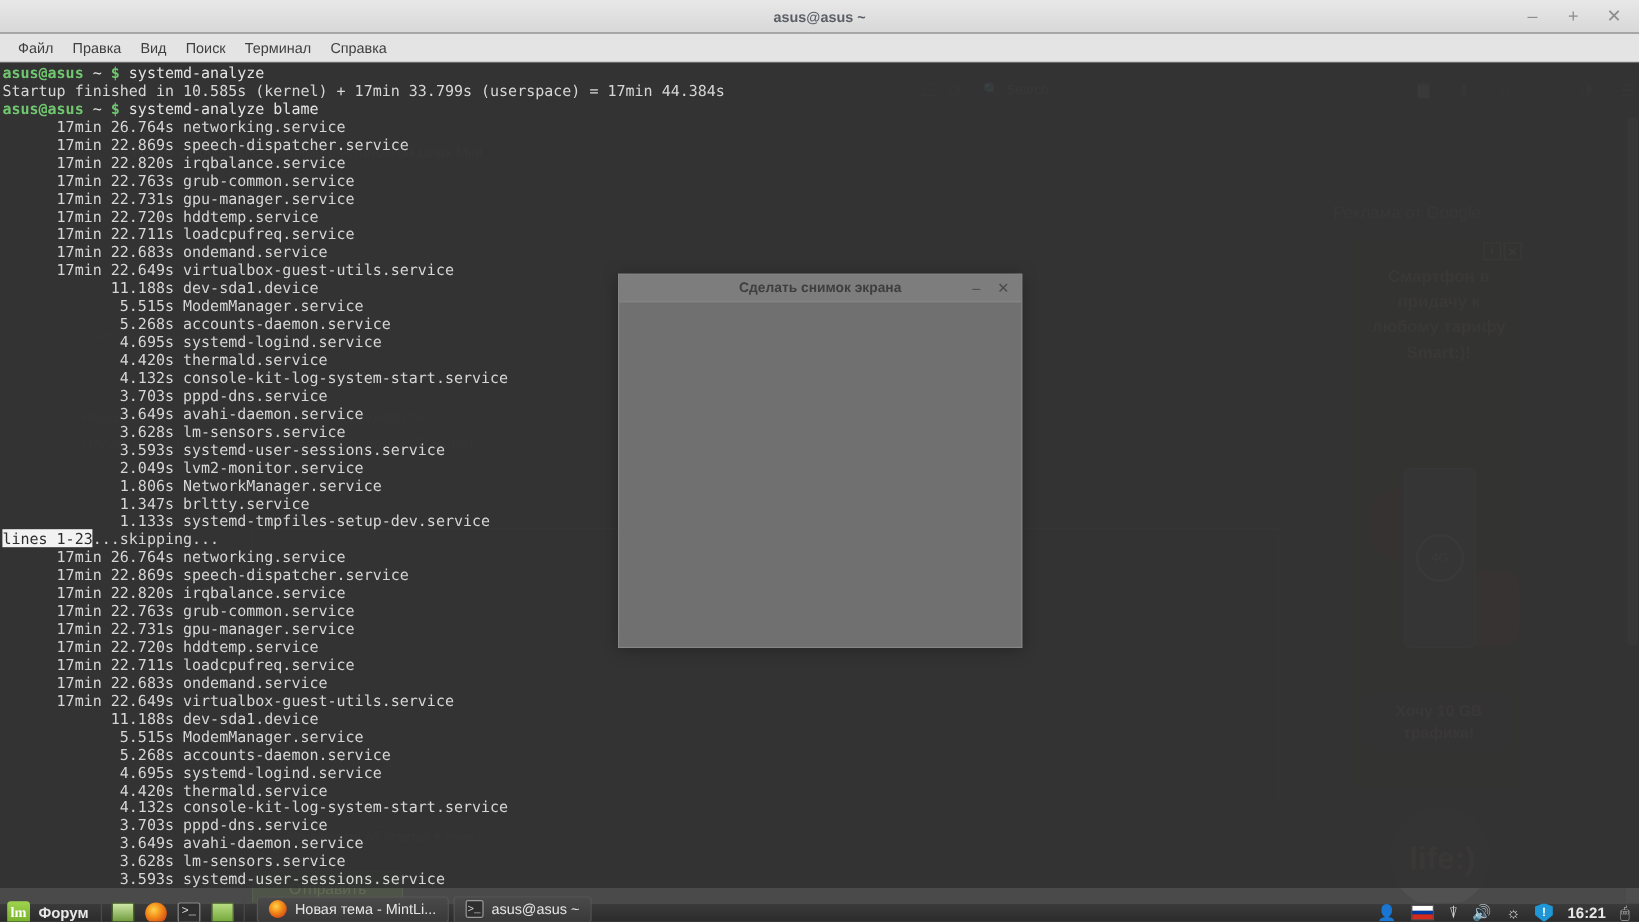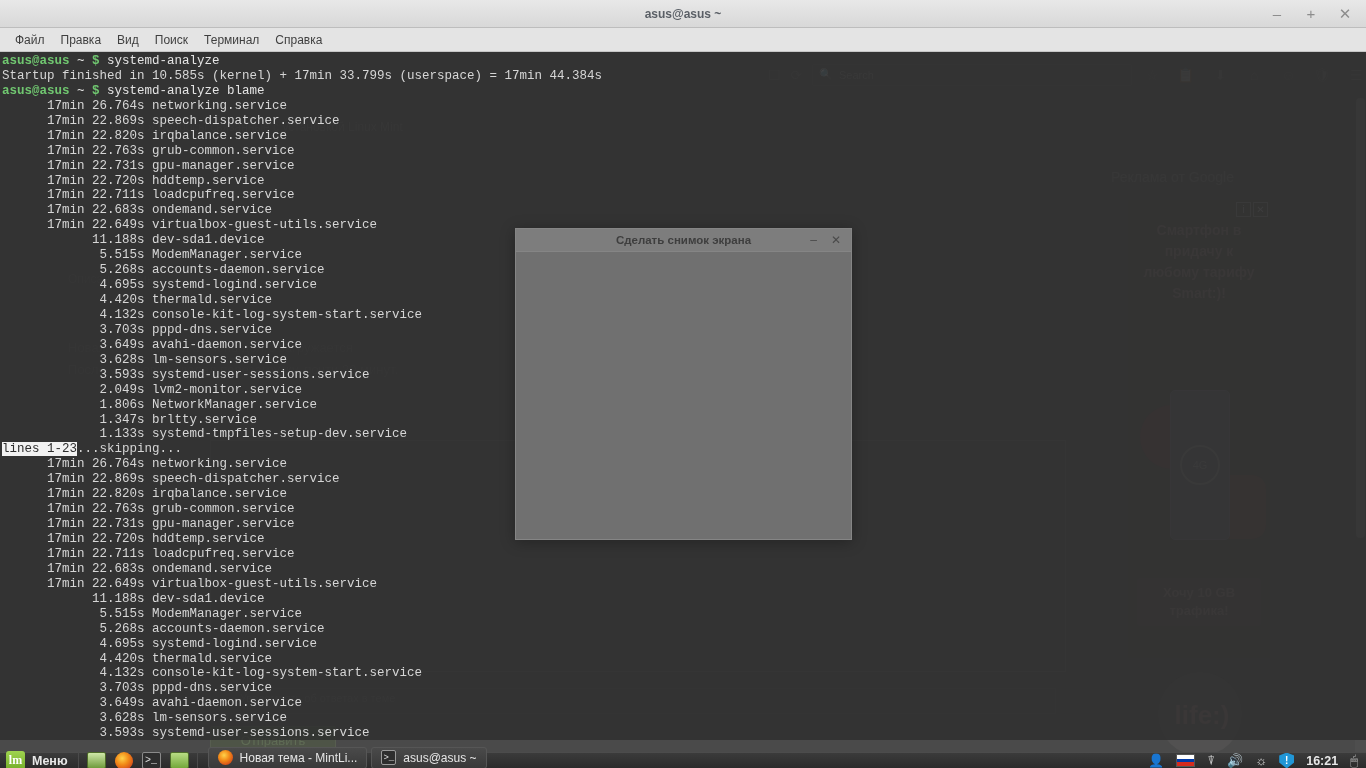--- a/index.html
+++ b/index.html
@@ -133,21 +133,21 @@
   #term-screen {
     flex:1; position:relative;
     background:rgba(45,45,45,.80);
     font-family:"DejaVu Sans Mono","Liberation Mono",monospace;
     font-size:12.5px; line-height:14.95px;
     color:#d6d6d6;
     padding:2px 0 0 2px;
     overflow:hidden;
     white-space:pre;
   }
-  .t-line { height:14.95px;font-family:Liberation Mono, monospace; }
+  .t-line { height:14.95px; }
   .grn { color:#70c770; font-weight:bold; }
   .wht { color:#e4e4e4; }
   .pager { background:#f2f2f2; color:#2d2d2d; }
 
   
   #shot-dialog {
     position:absolute; left:515px; top:228px; width:337px; height:312px;
     background:rgba(130,130,130,.78);
     border:1px solid rgba(160,160,160,.45);
     box-shadow:0 2px 14px rgba(0,0,0,.30);
@@ -306,21 +306,21 @@
       <span class="sc">–</span>
       <span class="sc">✕</span>
     </div>
   </div>
   <div id="shot-body"></div>
 </div>
 
 <div id="taskbar">
   <div id="menu-btn">
     <span id="mint-logo">lm</span>
-    <span id="menu-label">Меню</span>
+    <span id="menu-label">Форум</span>
   </div>
 
   <div id="quicklaunch">
     <span class="ql show-desk"></span>
     <span class="ql firefox"></span>
     <span class="ql term">&gt;_</span>
     <span class="ql files"></span>
   </div>
 
   <div id="windowlist">

